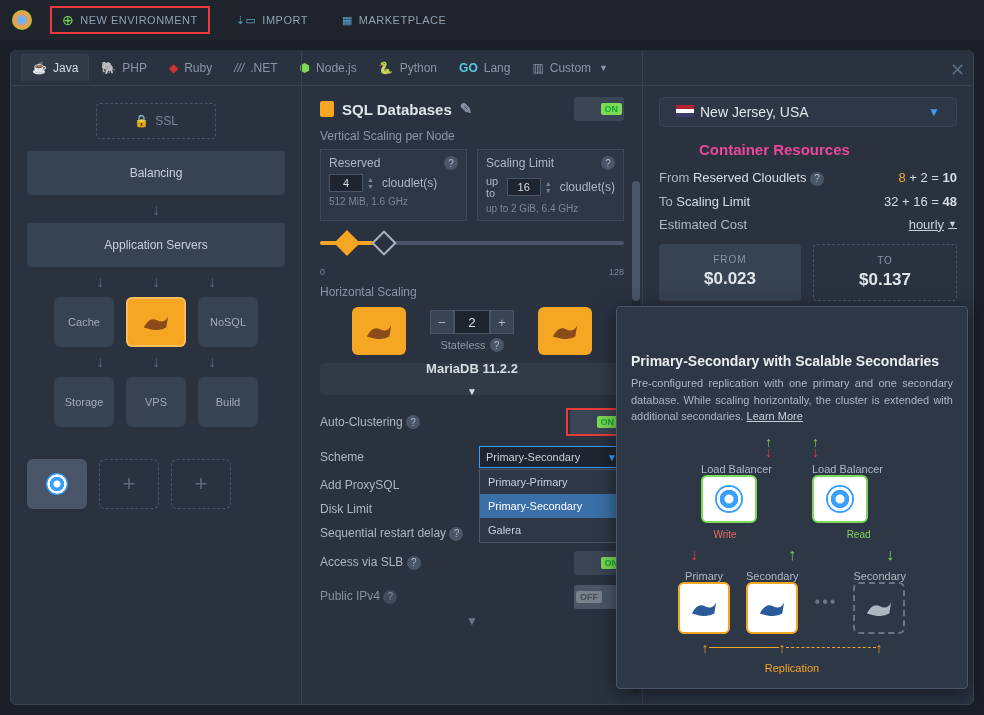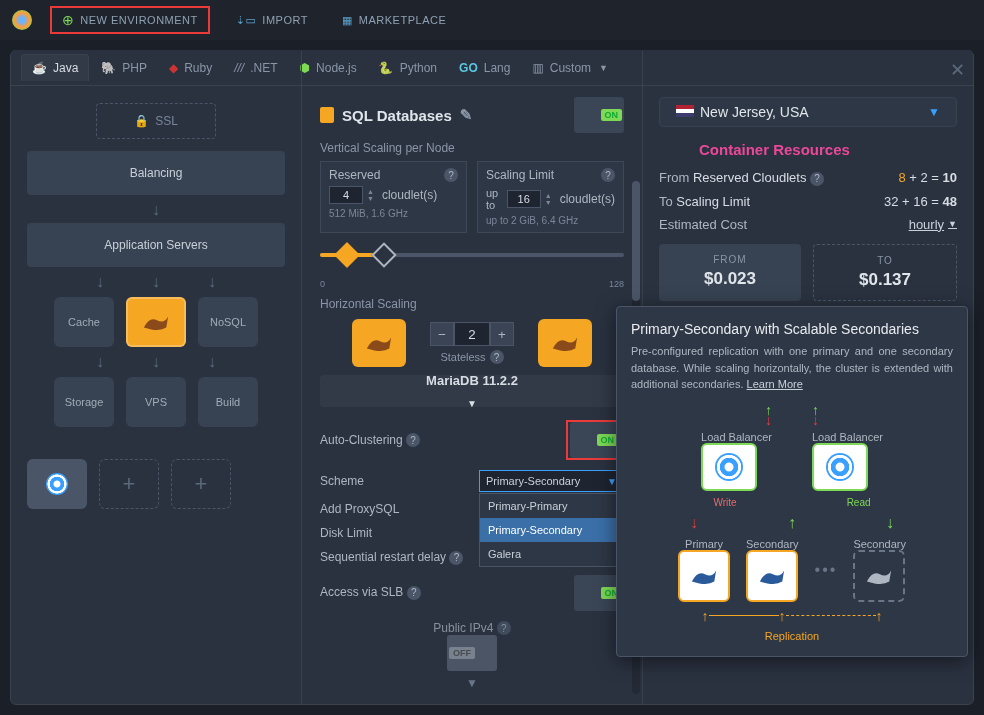--- a/index.html
+++ b/index.html
@@ -24,21 +24,21 @@
 .arrow-row.single { gap:0; }
 .tiles { display:flex; gap:12px; justify-content:center; margin:6px 0; }
 .tile { width:60px; height:50px; border-radius:6px; display:flex; align-items:center; justify-content:center; flex-direction:column; font-size:11px; color:#a2acb8; background:#374252; cursor:pointer; }
 .tile.selected { background:#f5a623; box-shadow:0 0 0 2px #fff4 inset; }
 .tile.add { border:1px dashed #4a5668; background:transparent; color:#5a6878; font-size:22px; }
 .tile.solid { background:#4a5668; }
 
 .midcol { flex:1; padding:46px 18px 10px; border-left:1px solid #3a424d; border-right:1px solid #3a424d; position:relative; overflow:hidden; }
 .section-title { display:flex; align-items:center; gap:8px; font-size:15px; font-weight:bold; color:#e0e5ea; }
 .section-title .db-ico { width:14px; height:16px; background:#f5a623; border-radius:2px; display:inline-block; }
-.toggle { width:50px; height:36px; border-radius:3px; background:#5a6576; display:inline-flex; align-items:center; padding:2px; cursor:pointer; }
+.toggle { width:50px; height:24px; border-radius:3px; background:#5a6576; display:inline-flex; align-items:center; padding:2px; cursor:pointer; }
 .toggle.on { background:#3a4556; justify-content:flex-end; }
 .toggle .knob { background:#7ed957; color:#1a3; font-size:9px; font-weight:bold; padding:1px 4px; border-radius:2px; }
 .toggle.off .knob { background:#9aa4b0; color:#555; }
 .hdr-row { display:flex; justify-content:space-between; align-items:center; }
 .subhdr { color:#8a95a6; font-size:12px; margin:8px 0 6px; }
 .cards { display:flex; gap:10px; }
 .card { flex:1; border:1px solid #3e4856; border-radius:0; padding:6px 8px; background:#2e3745; }
 .card-title { display:flex; justify-content:space-between; color:#aeb6c2; font-size:12px; margin-bottom:4px; }
 .help { width:14px; height:14px; border-radius:50%; background:#4a5668; color:#aeb6c2; font-size:10px; display:inline-flex; align-items:center; justify-content:center; }
 .spinner { display:inline-flex; align-items:center; gap:4px; }
@@ -77,21 +77,21 @@
 .res-row .orange { color:#f5a623; }
 .hourly { text-decoration:underline; color:#c8d0da; cursor:pointer; display:inline-flex; align-items:center; gap:4px; }
 .cost-boxes { display:flex; gap:12px; margin:12px 0; }
 .cost-box { flex:1; border-radius:4px; padding:10px; text-align:center; }
 .cost-box.from { background:#374252; }
 .cost-box.to { border:1px dashed #4a5668; }
 .cost-label { font-size:10px; color:#8a95a6; letter-spacing:1px; }
 .cost-val { font-size:17px; font-weight:bold; color:#e0e5ea; margin-top:4px; }
 
 .popup { position:absolute; top:306px; left:616px; width:352px; background:#2e3745; border:1px solid #4a5668; border-radius:4px; padding:14px; z-index:100; box-shadow:0 4px 20px rgba(0,0,0,.5); }
-.popup h3 { font-size:14px; font-weight:normal; color:#e8ebef; margin-bottom:6px; }
+.popup h3 { font-size:14px; font-weight:bold; color:#e8ebef; margin-bottom:6px;margin-top:32px; }
 .popup p { font-size:11px; color:#aeb6c2; line-height:1.5; text-align:justify; }
 .popup a { color:#c8d0da; text-decoration:underline; }
 .diagram { margin-top:12px; text-align:center; }
 .dia-row { display:flex; justify-content:center; gap:40px; margin:6px 0; align-items:center; }
 .dia-box { width:56px; height:48px; border:2px solid #7ed957; border-radius:6px; background:#fff; display:flex; align-items:center; justify-content:center; }
 .dia-box.db { border-color:#f5a623; width:52px; height:52px; }
 .dia-box.ghost { border:2px dashed #6a7688; background:transparent; }
 .dia-label { font-size:11px; color:#aeb6c2; }
 .arrow-up { color:#7ed957; }
 .arrow-dn { color:#ea3a3a; }
@@ -333,21 +333,21 @@
       </div>
     <div class="setting-row">
         <span><span>Sequential restart delay</span> <span class="help">?</span></span>
       </div>
     <div class="setting-row">
       <span><span>Access via SLB</span> <span class="help">?</span></span>
       <span class="toggle on">
           <span class="knob">ON</span>
         </span>
     </div>
-    <div class="setting-row" style="opacity:.7;flex-direction:column;">
+    <div class="setting-row" style="opacity:.7;">
       <span><span>Public IPv4</span> <span class="help">?</span></span>
       <span class="toggle off">
           <span class="knob">OFF</span>
         </span>
     </div>
     <div style="text-align:center;color:#6a7688;">▼</div>
 
     <div class="scrollbar">
         <div class="scrollbar-thumb"></div>
       </div>

